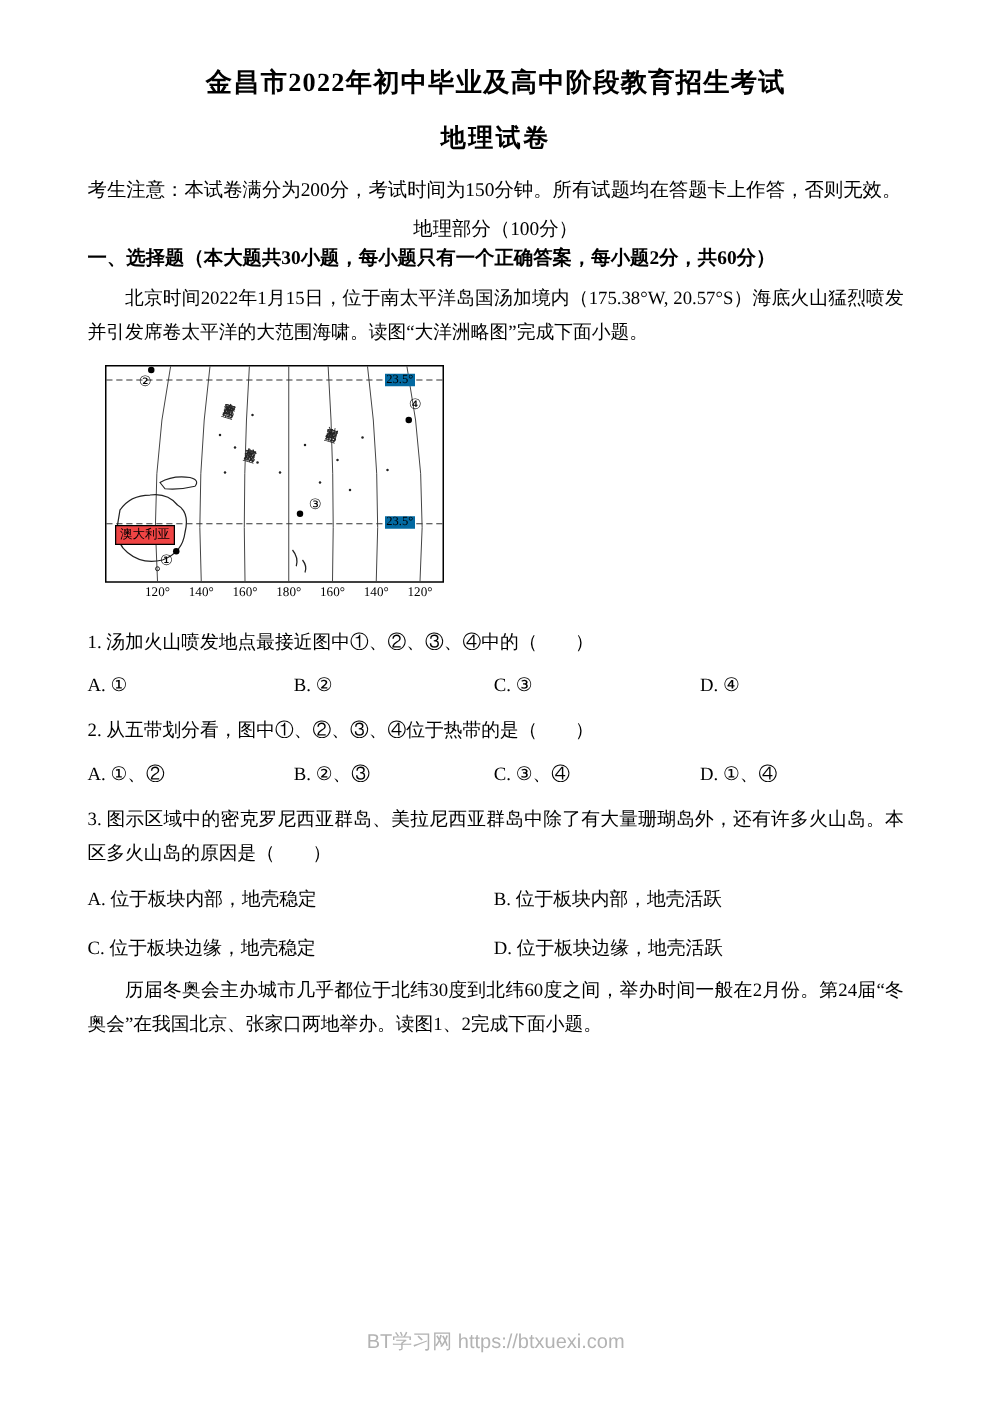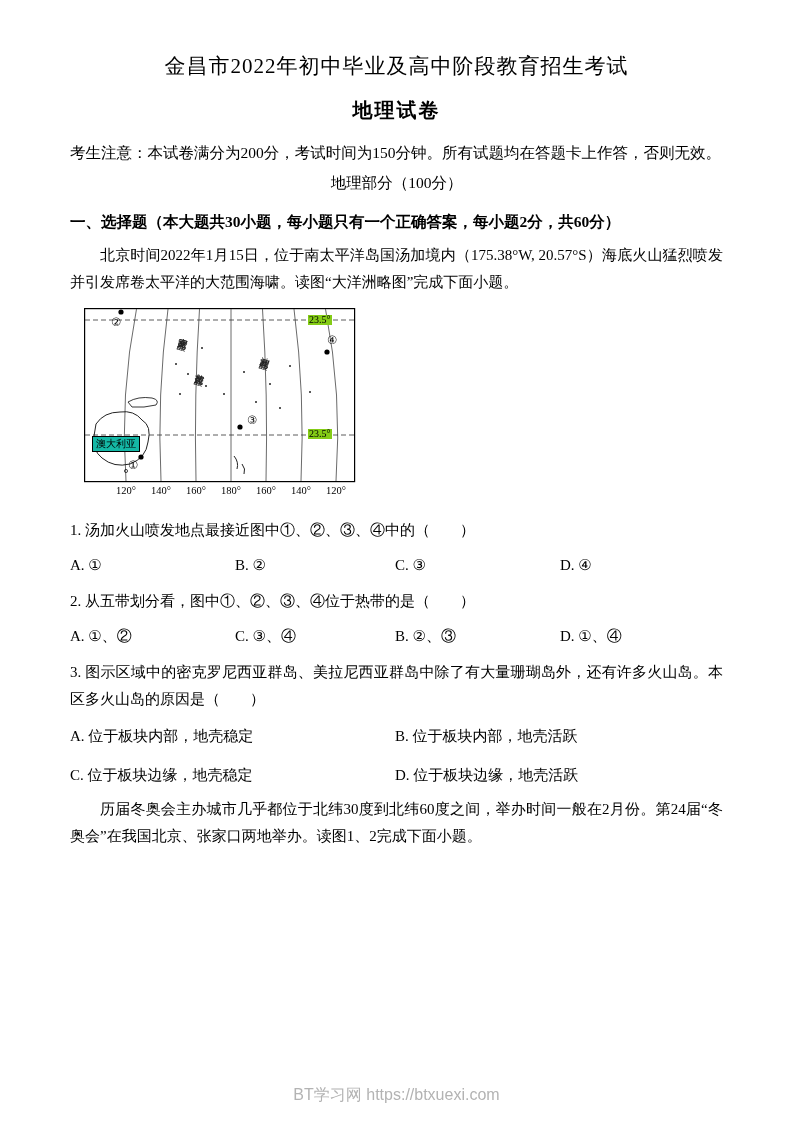--- a/index.html
+++ b/index.html
@@ -2,44 +2,44 @@
 <html><head>
 <meta charset="utf-8">
 <style>
   * { margin:0; padding:0; box-sizing:border-box; }
   html,body { background:#ffffff; }
   .page {
     width:793px; height:1122px; position:relative; background:#fff; overflow:hidden;
     font-family:"Liberation Serif","DejaVu Serif",serif; color:#000;
     padding:52px 70px 0 70px; font-size:15px;
   }
-  .title { text-align:center; font-weight:normal; font-size:21px; letter-spacing:1px; }
+  .title { text-align:center; font-weight:bold; font-size:21px; letter-spacing:1px; }
   .subtitle { text-align:center; font-weight:bold; font-size:20px; margin-top:17px; letter-spacing:2px; }
   .notice { font-weight:normal; margin-top:15px; line-height:1.75; text-align:justify; font-size:15.5px; }
   .section-heading { text-align:center; font-weight:normal; margin-top:7px; font-size:15.5px; }
-  .part-heading { font-weight:bold; margin-top:18px; font-size:15.5px; }
+  .part-heading { font-weight:bold; margin-top:2px; font-size:15.5px; }
   .para { margin-top:9px; line-height:1.8; text-align:justify; }
   .indent { text-indent:2em; }
   .question { margin-top:11px; line-height:1.8; text-align:justify; }
   .options-4 { display:grid; grid-template-columns:165px 160px 165px 1fr; margin-top:9px; line-height:1.6; }
   .options-2 { display:grid; grid-template-columns:325px 1fr; row-gap:15px; margin-top:11px; line-height:1.6; }
 
   
   .map-wrap { position:relative; width:274px; height:198px; margin:12px 0 6px 14px; }
   .map-wrap svg { position:absolute; left:0; top:0; }
   .mlabel { position:absolute; font-size:10.5px; line-height:1; white-space:nowrap; }
   .lon { width:32px; text-align:center; top:178px; }
-  .tropic { font-size:10px; background:#84cc16; padding:0 1px; }
+  .tropic { font-size:10px; background:#0369a1; padding:0 1px; }
   .ptlabel { font-size:11.5px; }
   .vlabel { position:absolute; writing-mode:vertical-rl; text-orientation:upright;
             font-size:9.5px; line-height:1; letter-spacing:1px; color:#222; }
-  .aus-box { position:absolute; left:8px; top:128px; border:1px solid #000; background:#14b8a6;
+  .aus-box { position:absolute; left:8px; top:128px; border:1px solid #000; background:#ef4444;
              font-size:10px; padding:1px 3px; line-height:1.2; }
 
-  .footer { position:absolute; left:0; right:0; bottom:16px; text-align:center;
+  .footer { position:absolute; left:0; right:0; bottom:38px; text-align:center;
             color:#b3b3b3; font-size:16px; font-family:"Liberation Sans","DejaVu Sans",sans-serif; }
 </style>
 </head>
 <body>
 
 <div class="page">
 
   <div class="title">金昌市2022年初中毕业及高中阶段教育招生考试</div>
   <div class="subtitle">地理试卷</div>
 
@@ -126,22 +126,22 @@
   <div class="options-4">
     <span>A. ①</span>
     <span>B. ②</span>
     <span>C. ③</span>
     <span>D. ④</span>
   </div>
 
   <p class="question">2. 从五带划分看，图中①、②、③、④位于热带的是（　　）</p>
   <div class="options-4">
     <span>A. ①、②</span>
+    <span>B. ②、③</span>
     <span>C. ③、④</span>
-    <span>B. ②、③</span>
     <span>D. ①、④</span>
   </div>
 
   <p class="question">3. 图示区域中的密克罗尼西亚群岛、美拉尼西亚群岛中除了有大量珊瑚岛外，还有许多火山岛。本区多火山岛的原因是（　　）</p>
   <div class="options-2">
     <span>A. 位于板块内部，地壳稳定</span>
     <span>B. 位于板块内部，地壳活跃</span>
     <span>C. 位于板块边缘，地壳稳定</span>
     <span>D. 位于板块边缘，地壳活跃</span>
   </div>

